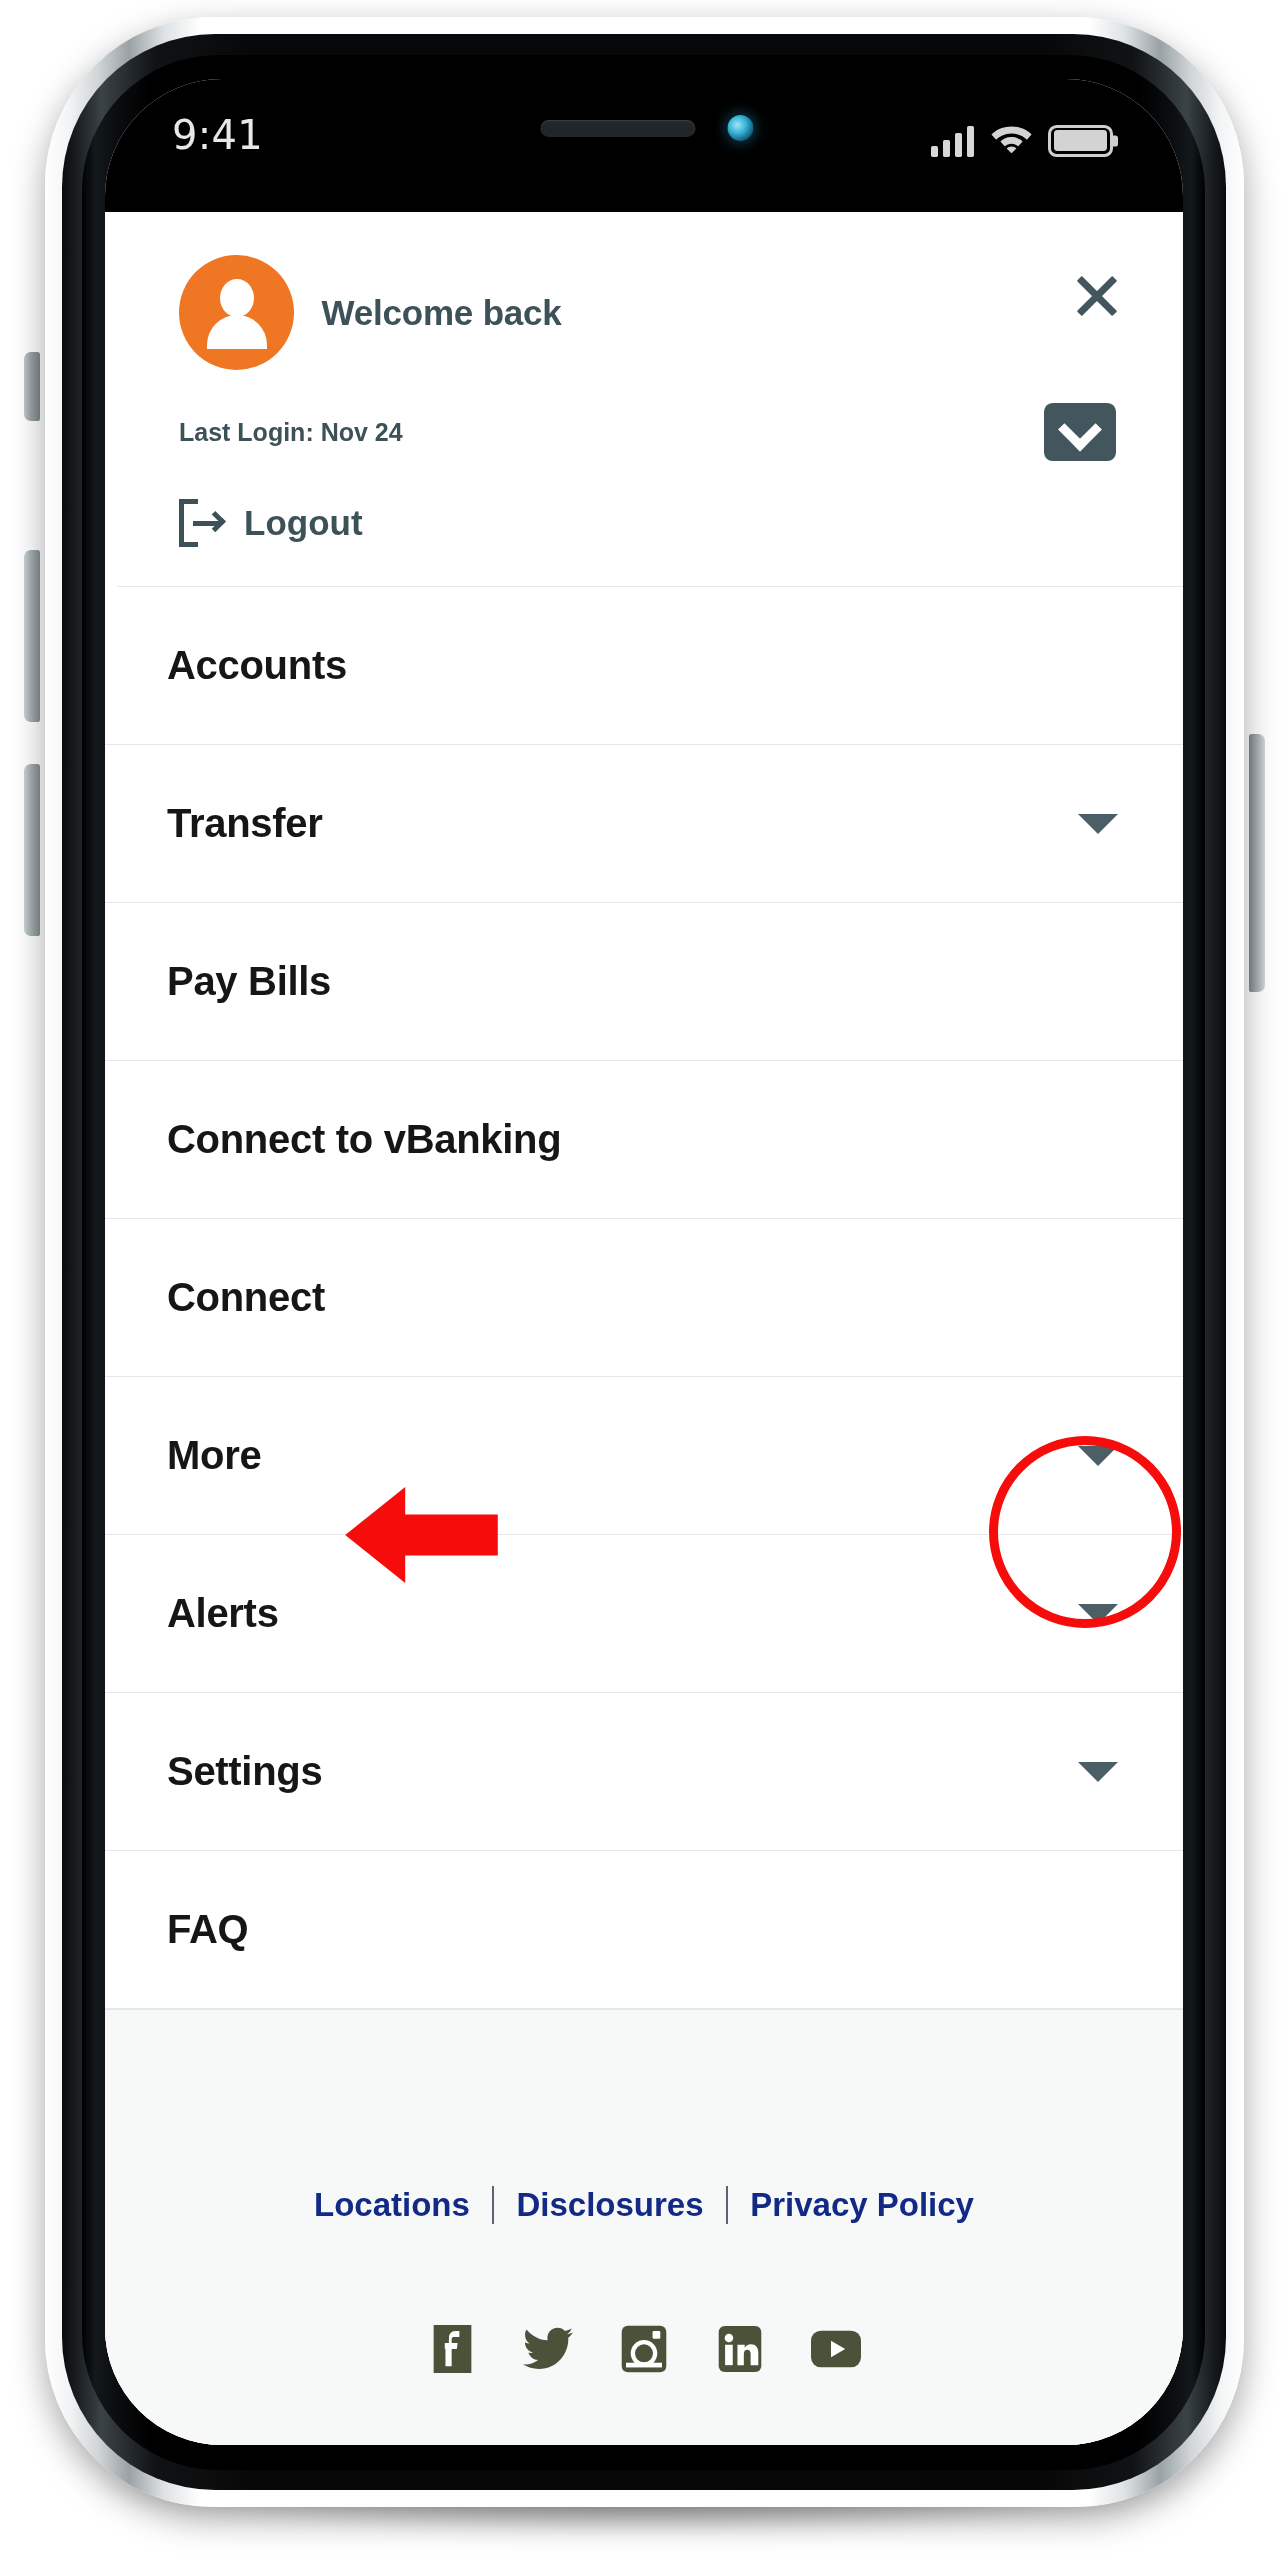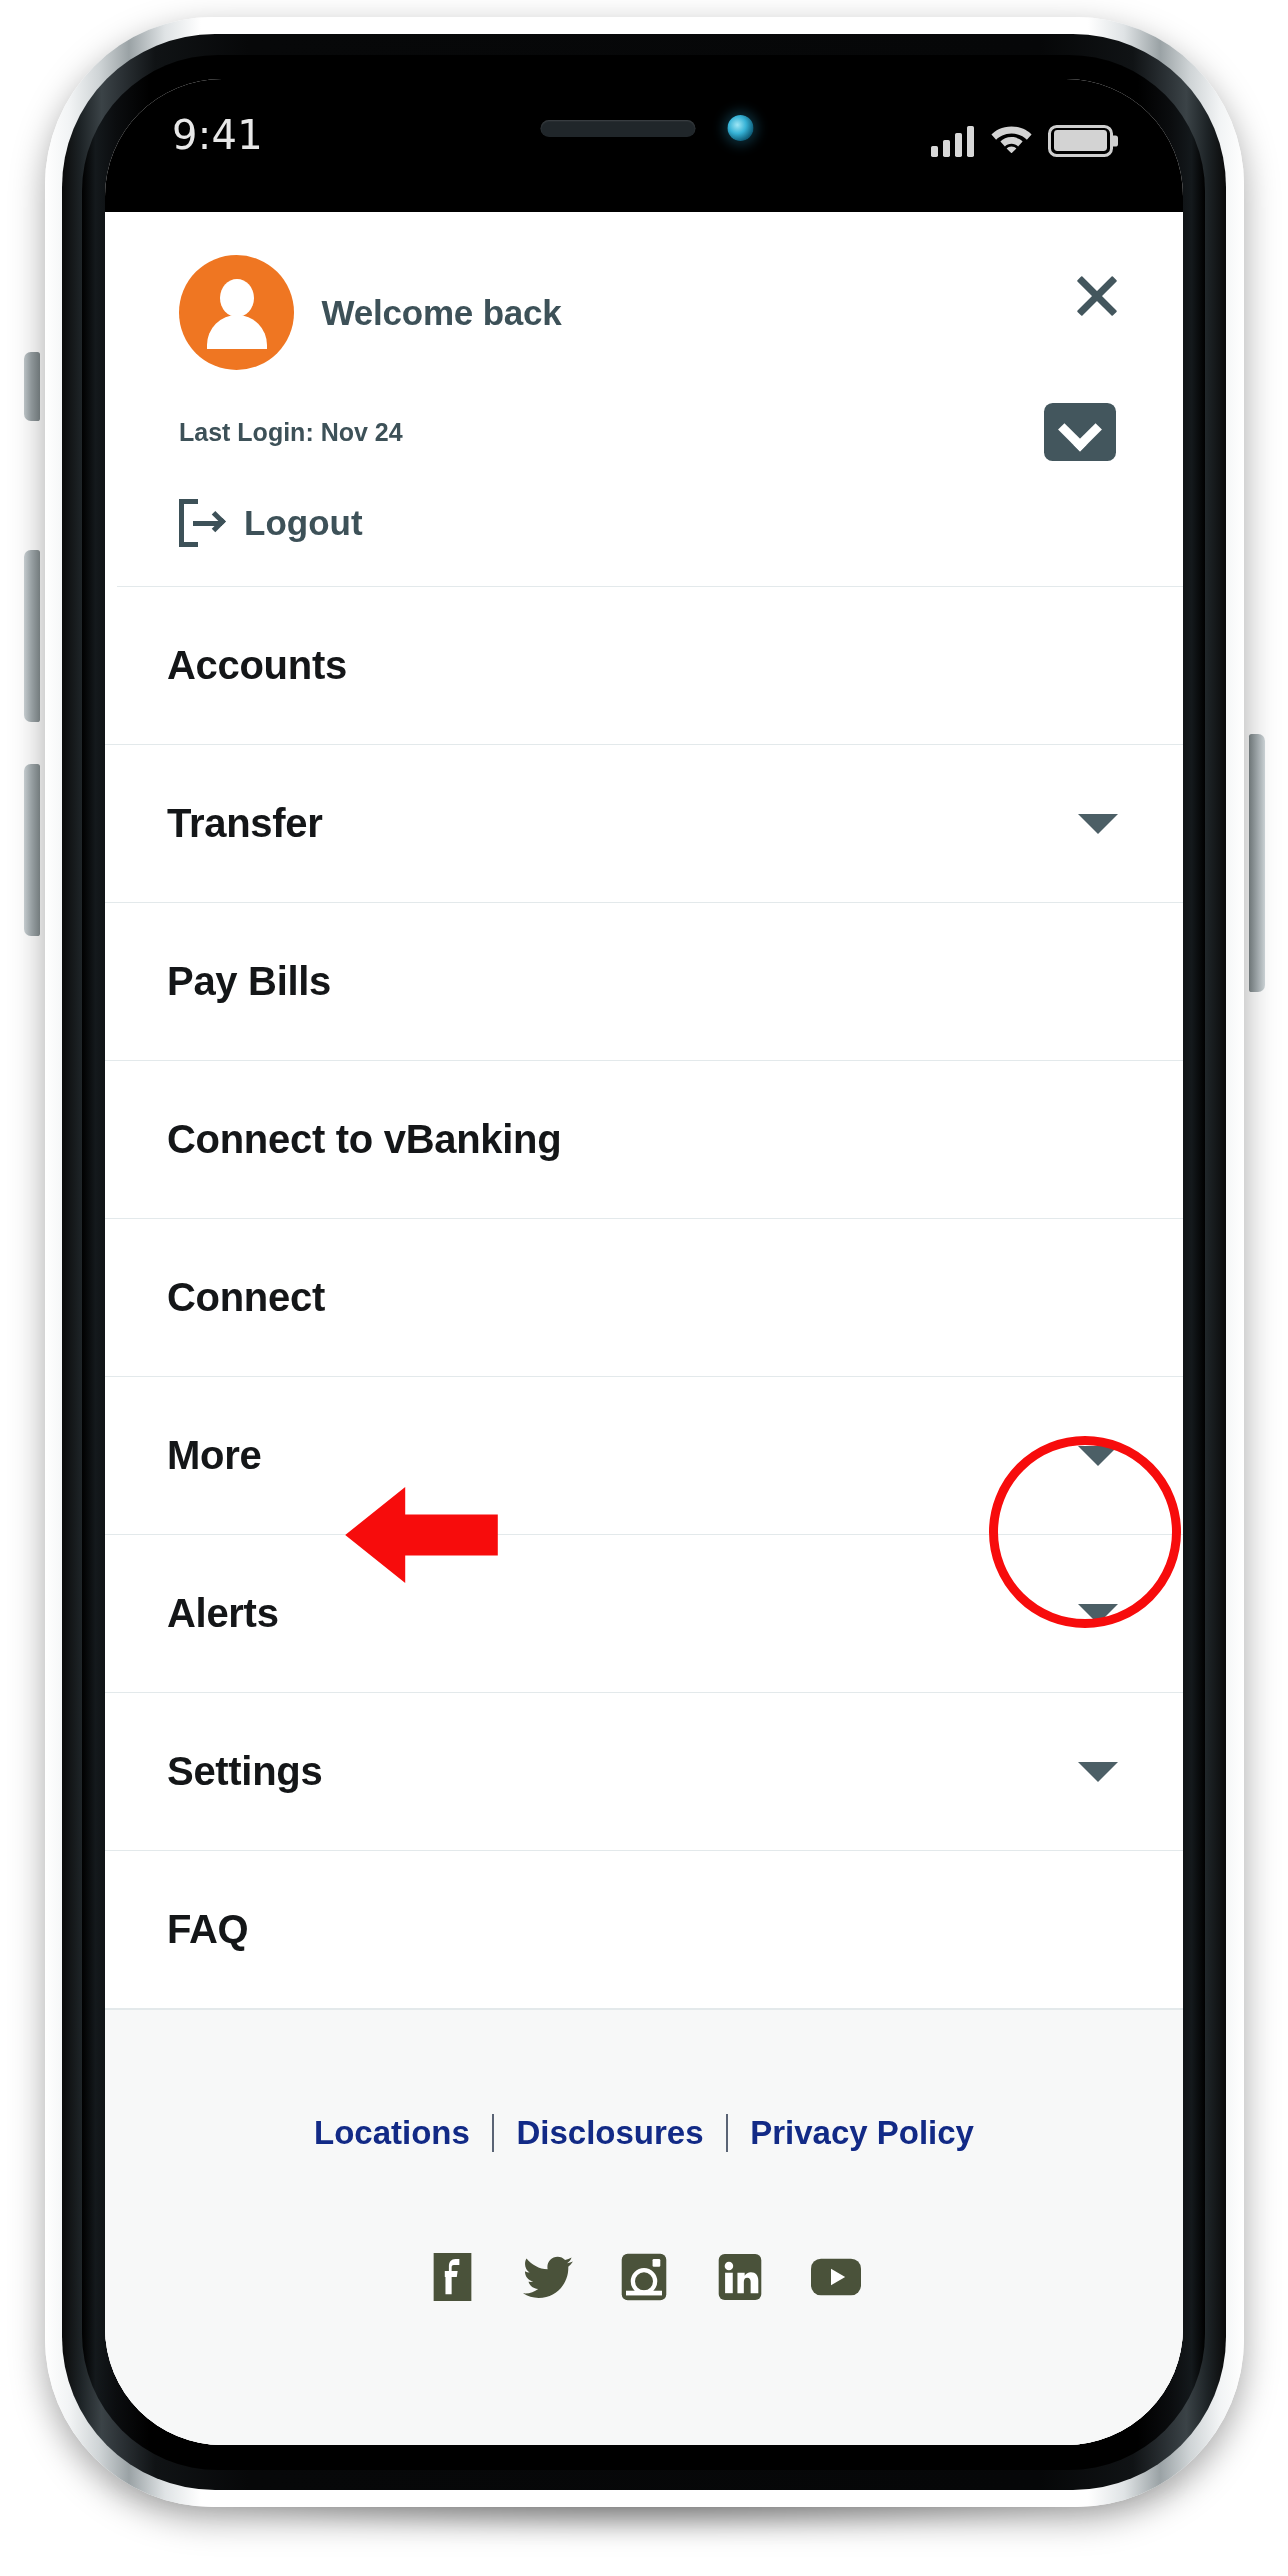--- a/index.html
+++ b/index.html
@@ -418,21 +418,21 @@
   .caret.hidden { visibility: hidden; }
 
   
   .app-footer {
     flex: 1;
     background: #f7f8f8;
     border-top: 1.7px solid #e3e9eb;
     display: flex;
     flex-direction: column;
     align-items: center;
-    justify-content: flex-start;
+    justify-content: center;
     padding-top: 104px;
     gap: 24px;
   }
   .footer-links {
     display: flex;
     align-items: center;
     gap: 0;
   }
   .footer-links a {
     font-size: 33px;

